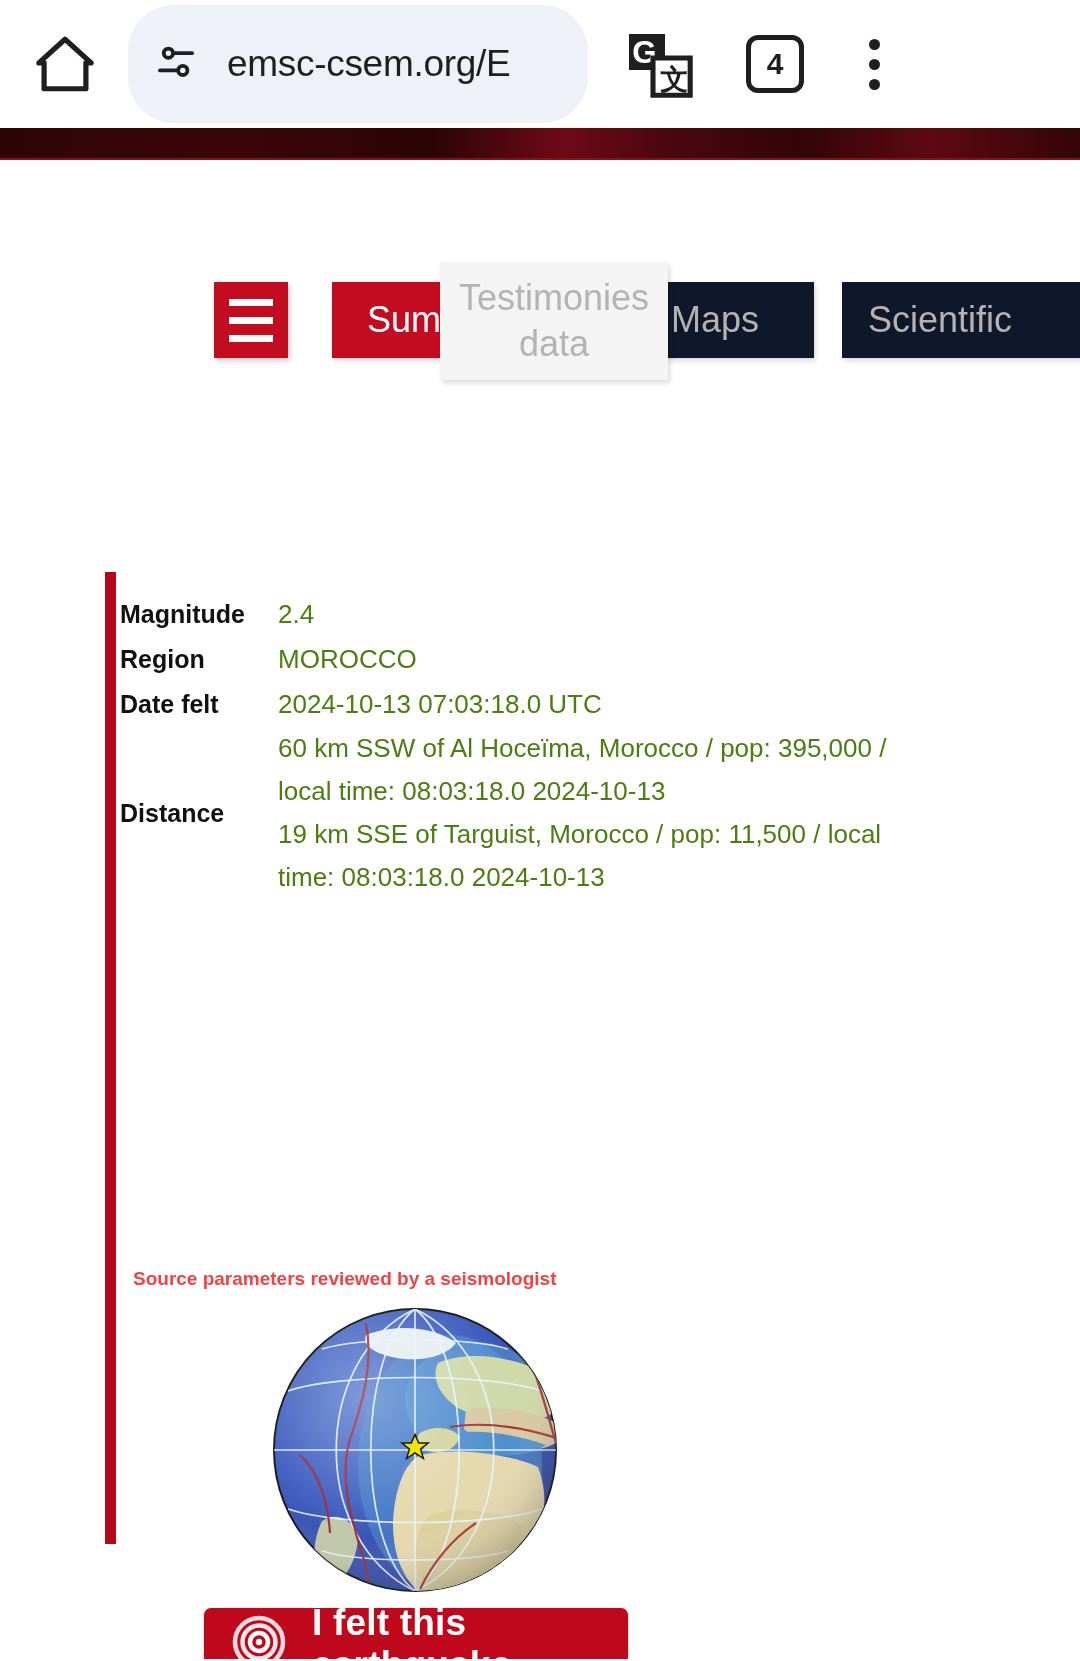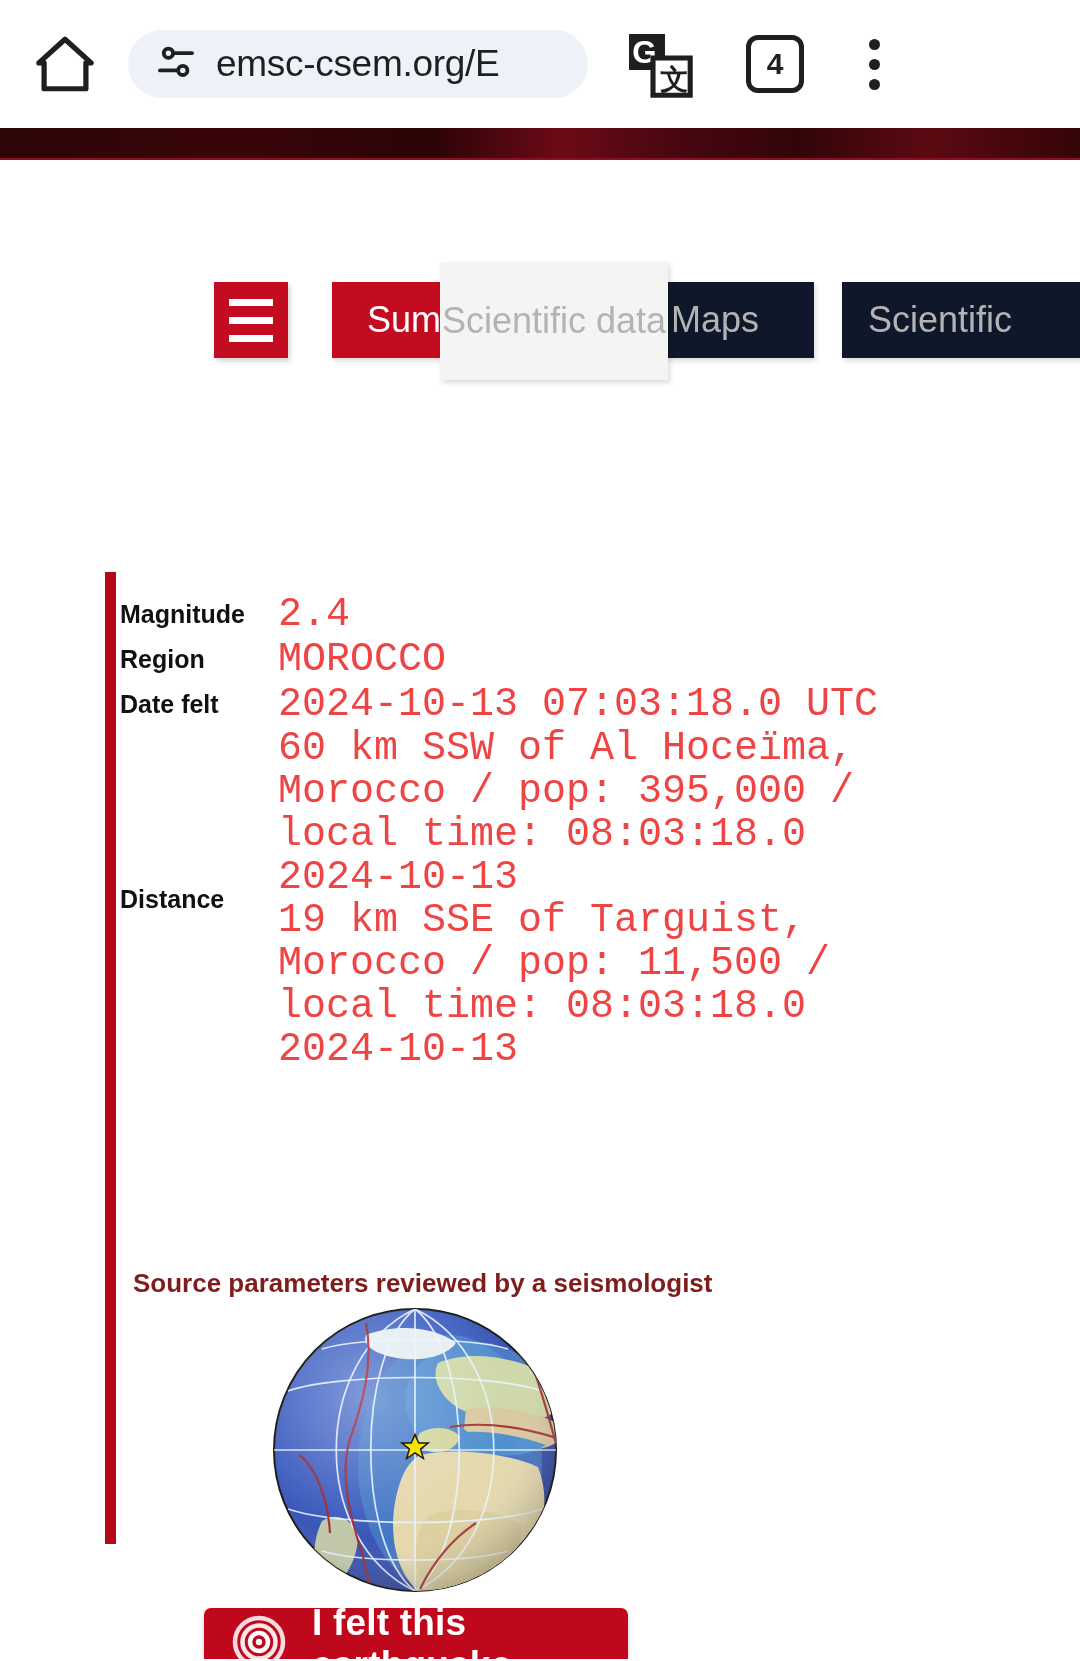--- a/index.html
+++ b/index.html
@@ -24,28 +24,29 @@
   #home-button {
     width: 86px;
     height: 86px;
     display: flex;
     align-items: center;
     justify-content: center;
     flex: 0 0 auto;
   }
   #url-pill {
     margin-left: 20px;
-    height: 68px;
+    height: 118px;
     flex: 0 0 460px;
     background: #eef1f8;
     border-radius: 46px;
     display: flex;
     align-items: center;
     padding: 0 24px;
     overflow: hidden;
+    gap: 11px;
   }
   #tune-icon { flex: 0 0 auto; margin-right: 16px; }
   #url-text {
     font-size: 37px;
     color: #1f1f1f;
     letter-spacing: -0.3px;
     white-space: nowrap;
     overflow: hidden;
     font-family: "Liberation Sans", sans-serif;
   }
@@ -165,36 +166,35 @@
   #quake-table td { vertical-align: middle; padding: 0; }
   .row-label {
     width: 158px;
     font-size: 25px;
     font-weight: bold;
     color: #111111;
     padding-right: 10px;
     vertical-align: middle;
   }
   .row-value {
-    font-size: 40px;
-    color: #ef4444;
+    font-size: 26px;
+    color: #4d7c0f;
     line-height: 45px;
     padding: 4px 0;
-    font-family: Liberation Mono, monospace;
   }
   .distance-value { line-height: 43px; }
 
   
   #seismologist-note {
     position: absolute;
     left: 133px;
     top: 1108px;
-    font-size: 26px;
+    font-size: 19px;
     font-weight: bold;
-    color: #7f1d1d;
+    color: #ef4444;
   }
 
   
   #globe-wrap {
     position: absolute;
     left: 270px;
     top: 1145px;
     width: 290px;
     height: 290px;
   }
@@ -283,21 +283,21 @@
     <div id="tab-maps" class="tab-btn inactive">
       <span>Maps</span>
     </div>
 
     <div id="tab-testimonies" class="tab-btn inactive">
       <span>Scientific</span>
     </div>
   </div>
 
   <div id="tab-scientific">
-    <span>Scientific data</span>
+    <span>Testimonies data</span>
   </div>
 
   <div id="detail-accent-bar"></div>
 
   <table id="quake-table">
     <tbody>
         <tr>
       <td class="row-label">Magnitude</td>
       <td class="row-value">2.4</td>
     </tr>

